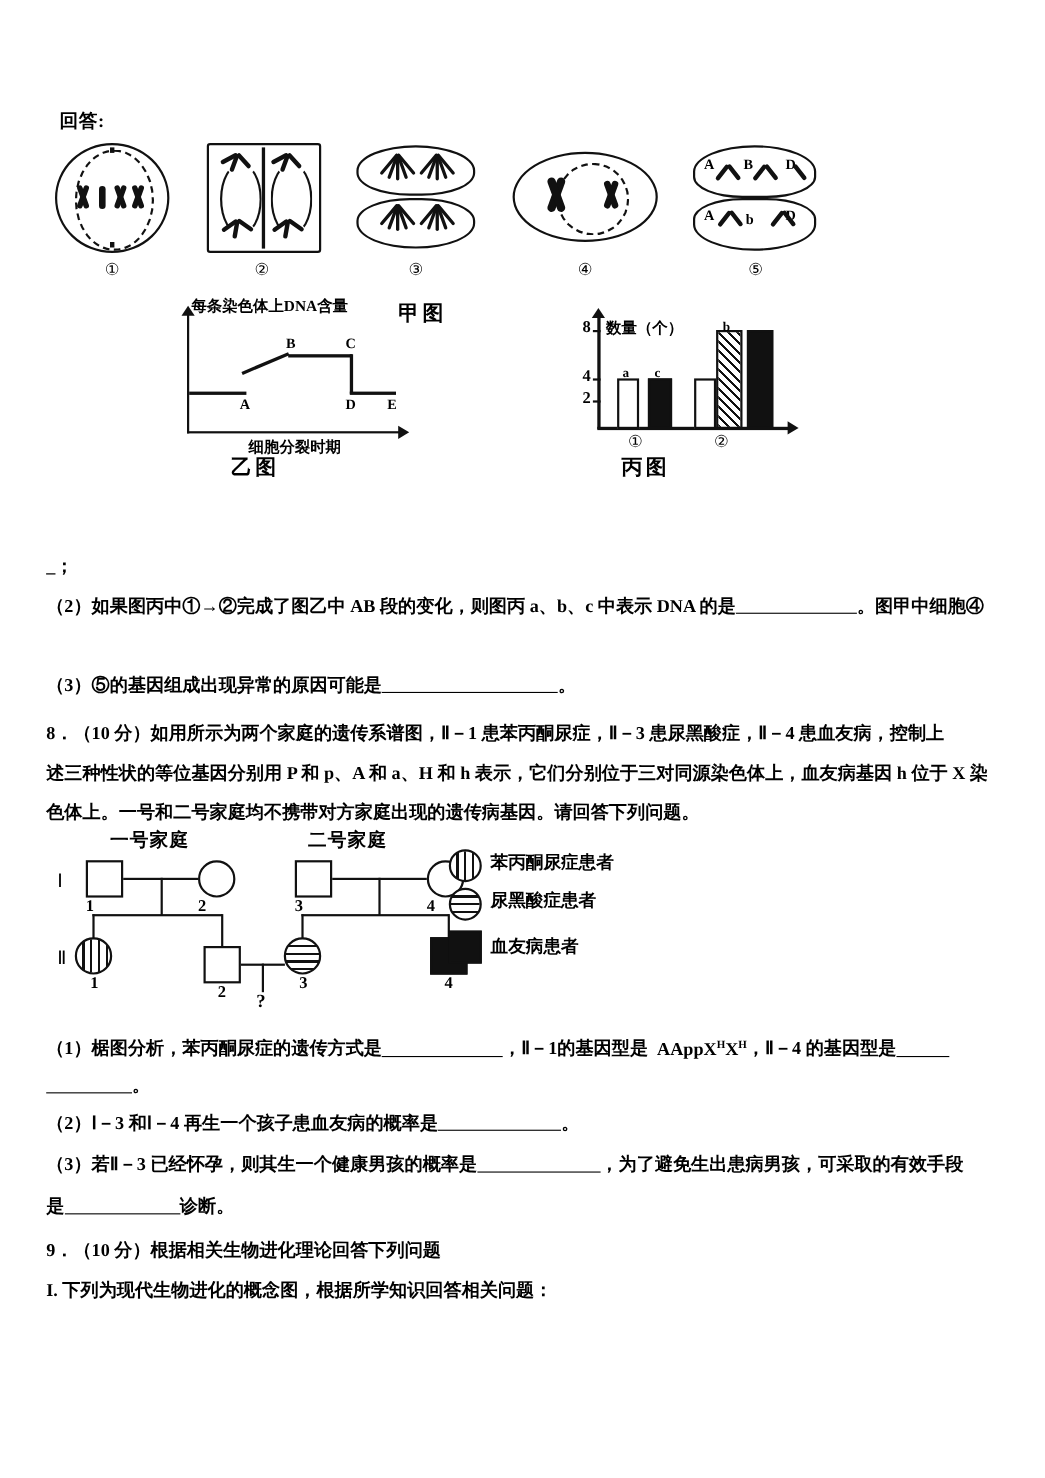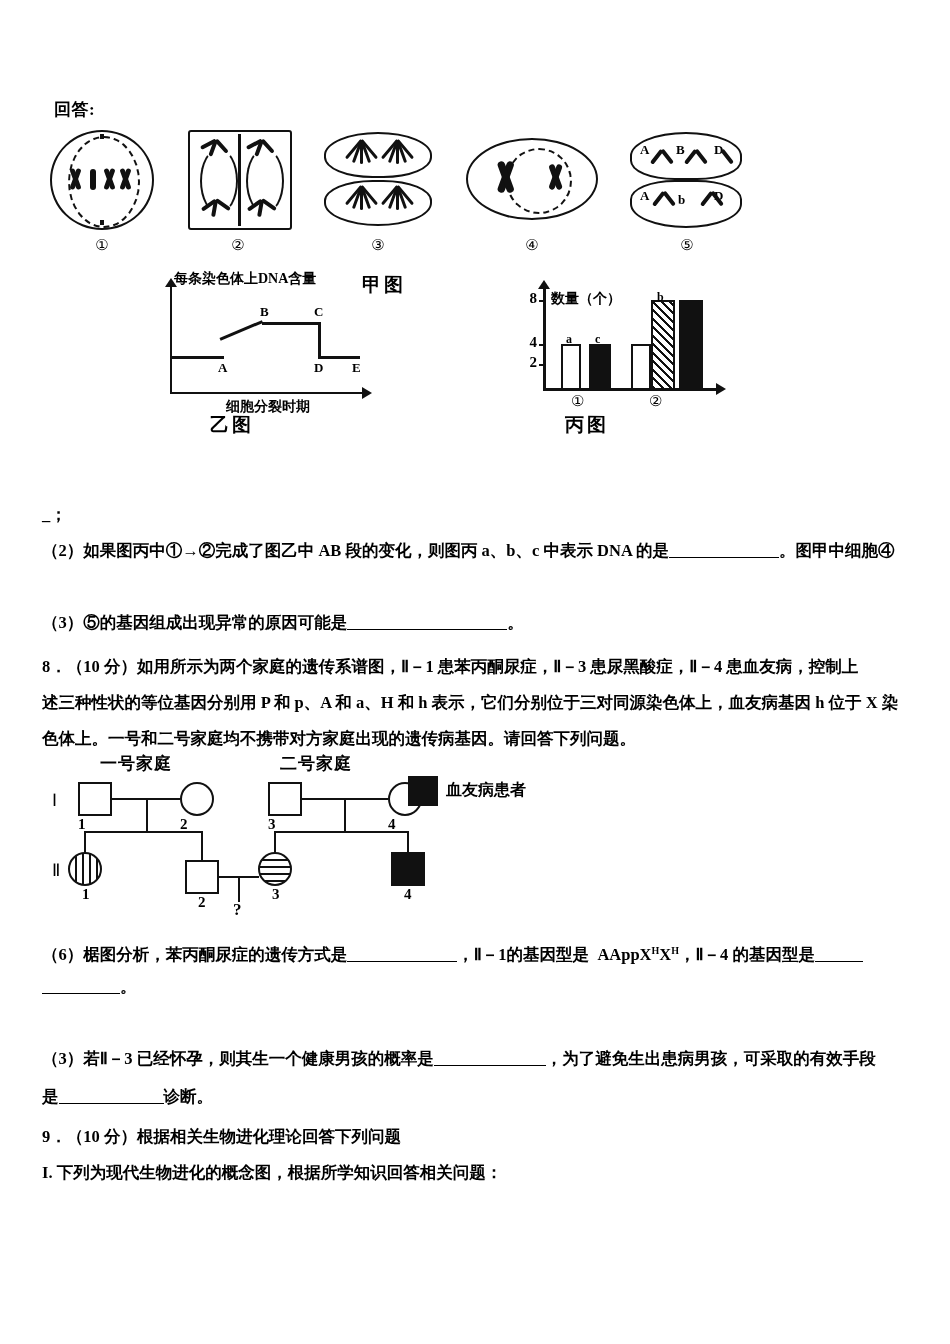--- a/index.html
+++ b/index.html
@@ -354,33 +354,44 @@
 
     <div class="sq filled" style="left:339px;top:100px;"></div>
     <div class="idnum" style="left:352px;top:134px;">4</div>
 
     <div class="ln" style="left:167px;top:124px;width:40px;height:1.6px;"></div>
     <div class="ln" style="left:186px;top:124px;width:1.6px;height:26px;"></div>
     <div class="qmark" style="left:181px;top:148px;">?</div>
   </div>
 
   <div class="legend">
+    <div class="lg-row">
+      <div class="lg-sym circ vst"></div>
+      <div class="lg-txt">苯丙酮尿症患者</div>
+    </div>
+    <div class="lg-row">
+      <div class="lg-sym circ hst"></div>
+      <div class="lg-txt">尿黑酸症患者</div>
+    </div>
     <div class="lg-row" style="height:40px;">
       <div class="lg-sym blk" style="top:6px;"></div>
       <div class="lg-txt" style="top:10px;">血友病患者</div>
     </div>
   </div>
 
   <div class="qline" style="top:935px;">
-    <span>（6）椐图分析，苯丙酮尿症的遗传方式是</span><span class="blank" style="width:110px;"></span><span>，Ⅱ－1的基因型是</span>&nbsp;&nbsp;<span><span>AAppX</span><sup>H</sup><span>X</span><sup>H</sup></span><span>，Ⅱ－4 的基因型是</span><span class="blank" style="width:48px;"></span>
+    <span>（1）椐图分析，苯丙酮尿症的遗传方式是</span><span class="blank" style="width:110px;"></span><span>，Ⅱ－1的基因型是</span>&nbsp;&nbsp;<span><span>AAppX</span><sup>H</sup><span>X</span><sup>H</sup></span><span>，Ⅱ－4 的基因型是</span><span class="blank" style="width:48px;"></span>
   </div>
   <div class="qline" style="top:972px;">
     <span class="blank" style="width:78px;"></span><span>。</span>
   </div>
 
+  <div class="qline" style="top:1006px;">
+    <span>（2）Ⅰ－3 和Ⅰ－4 再生一个孩子患血友病的概率是</span><span class="blank" style="width:112px;"></span><span>。</span>
+  </div>
 
   <div class="qline" style="top:1044px;">
     <span>（3）若Ⅱ－3 已经怀孕，则其生一个健康男孩的概率是</span><span class="blank" style="width:112px;"></span><span>，为了避免生出患病男孩，可采取的有效手段</span>
   </div>
   <div class="qline" style="top:1082px;">
     <span>是</span><span class="blank" style="width:105px;"></span><span>诊断。</span>
   </div>
 
   <div class="qline" style="top:1122px; font-weight:600;">9．（10 分）根据相关生物进化理论回答下列问题</div>
   <div class="qline" style="top:1158px; font-weight:700;">I. 下列为现代生物进化的概念图，根据所学知识回答相关问题：</div>

